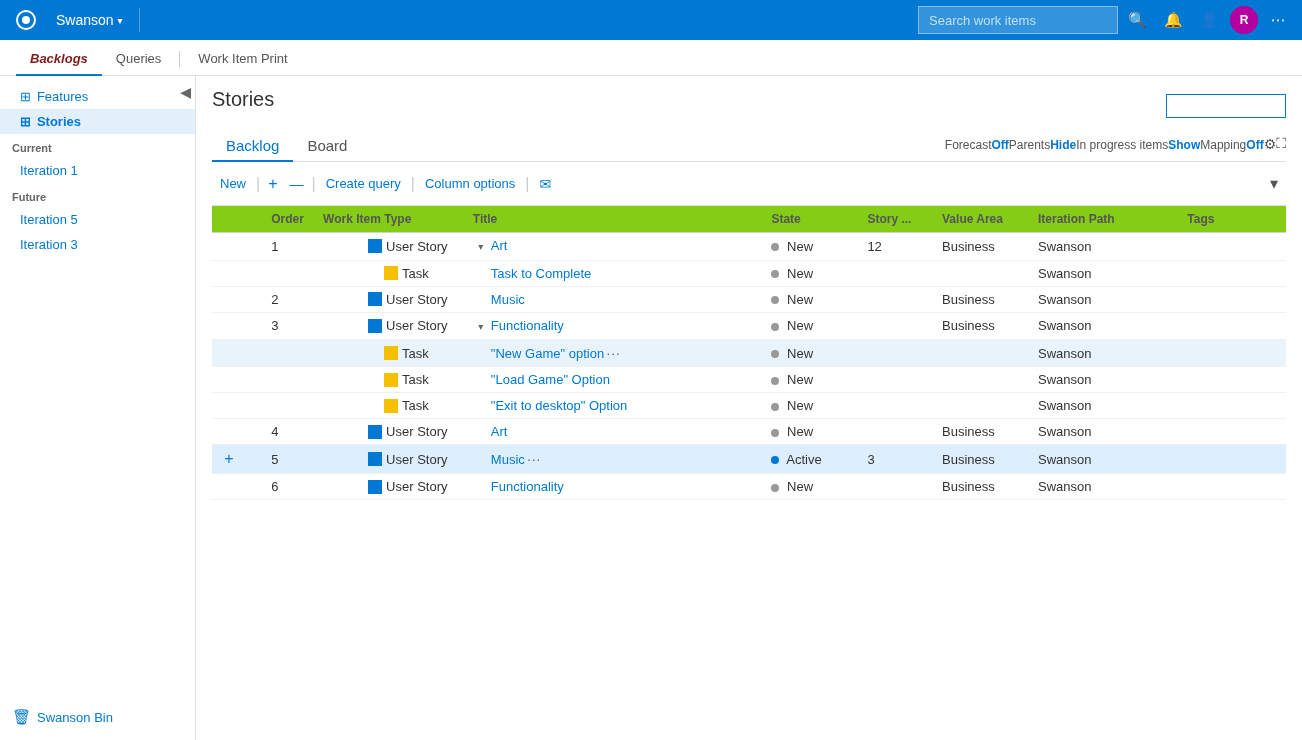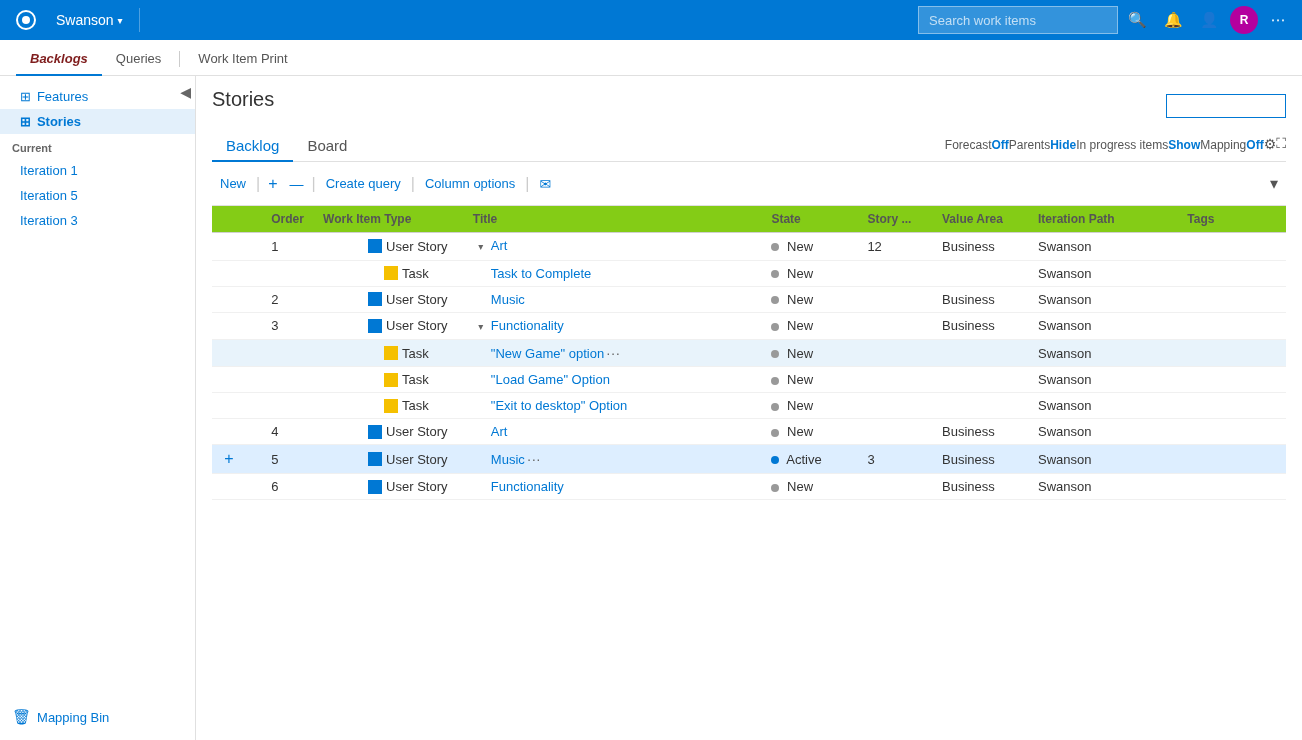--- a/index.html
+++ b/index.html
@@ -298,30 +298,31 @@
     <div class="sidebar-item active">
       <span style="color:#0078d4;font-size:13px;">⊞</span>
       <span>Stories</span>
     </div>
 
     <div class="sidebar-section-label">Current</div>
     <div class="sidebar-item">
       <span>Iteration 1</span>
     </div>
 
+    <div class="sidebar-future-label">Future</div>
     <div class="sidebar-item">
       <span>Iteration 5</span>
     </div>
     <div class="sidebar-item">
       <span>Iteration 3</span>
     </div>
 
     <div class="sidebar-recycle">
       <span style="font-size:15px;">🗑</span>
-      <span>Mapping Bin</span>
+      <span>Swanson Bin</span>
     </div>
   </div>
 
   <div class="content">
 
     <div style="display:flex; align-items:center; justify-content:space-between; margin-bottom:8px;">
       <h1 class="content-title">Stories</h1>
       <div style="width:120px;height:24px;border:1px solid #0078d4;background:#fff;"></div>
     </div>
 

